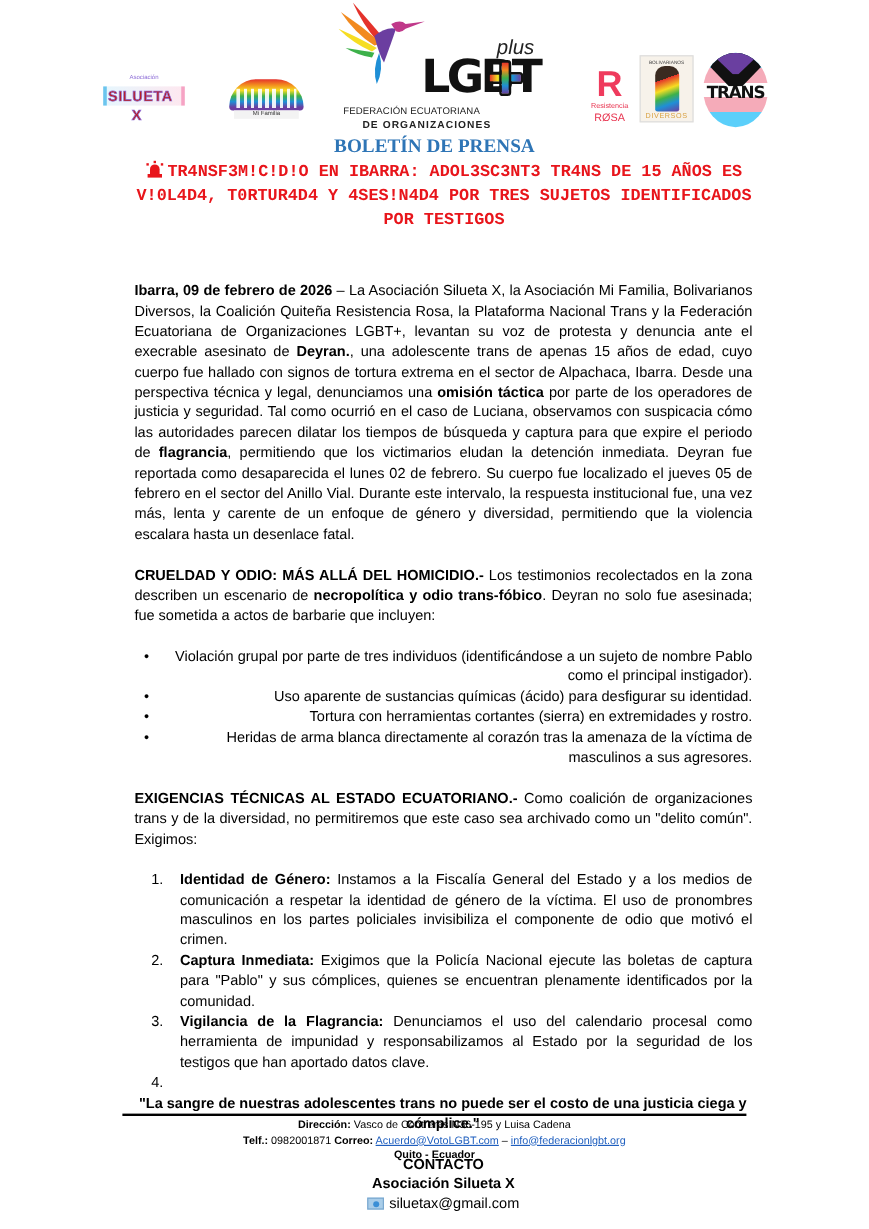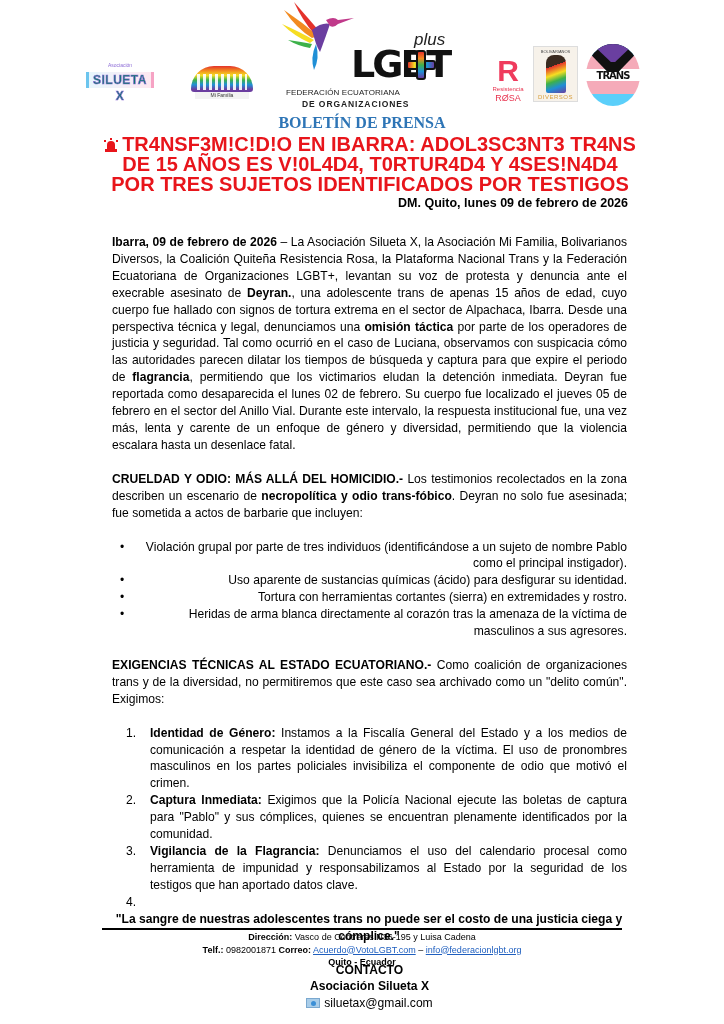--- a/index.html
+++ b/index.html
@@ -5,21 +5,21 @@
   * { box-sizing: border-box; margin: 0; padding: 0; }
   html, body { width: 724px; height: 1024px; background: #ffffff; overflow: hidden; }
   body { font-family: "Liberation Sans", "DejaVu Sans", sans-serif; color: #000; position: relative; }
   .page { position: absolute; left: 0; top: 0; width: 724px; height: 1024px; }
 
   
   .logos { position: absolute; left: 0; top: 0; width: 724px; height: 118px; }
   .logo-silueta { position: absolute; left: 86px; top: 68px; width: 68px; height: 26px; }
   .logo-silueta .small { position: absolute; left: 0; top: -6px; width: 68px; text-align: center; font-size: 5px; color: #8c6bd6; }
   .logo-silueta .box { position: absolute; left: 0; top: 4px; width: 68px; height: 16px; border-left: 3px solid #6cc5ee; border-right: 3px solid #f6a3c4; background: linear-gradient(90deg,#e7f6fd,#fde8f0); }
-  .logo-silueta .txt { position: absolute; left: 4px; top: 4px; width: 60px; height: 16px; text-align: center; font-weight: bold; font-size: 12px; line-height: 16px; color: #0f766e; letter-spacing: 0.5px; -webkit-text-stroke: 0.6px #8c6bd6; }
+  .logo-silueta .txt { position: absolute; left: 4px; top: 4px; width: 48px; height: 16px; text-align: center; font-weight: bold; font-size: 12px; line-height: 16px; color: #b91c1c; letter-spacing: 0.5px; -webkit-text-stroke: 0.6px #8c6bd6; }
   .logo-familia { position: absolute; left: 191px; top: 66px; width: 62px; height: 34px; }
   .logo-familia .arc { position: absolute; left: 0; top: 0; width: 62px; height: 26px; border-radius: 30px 30px 4px 4px;
      background: linear-gradient(180deg,#e4322b 0%,#f28a1f 18%,#f6dd22 36%,#3db14a 54%,#1f8fd6 72%,#6b3ea0 90%); }
   .logo-familia .figs { position: absolute; left: 6px; top: 8px; width: 50px; height: 16px;
      background: repeating-linear-gradient(90deg, rgba(255,255,255,0.9) 0 3px, transparent 3px 6px); }
   .logo-familia .lbl { position: absolute; left: 4px; top: 26px; width: 54px; height: 7px; font-size: 5px; line-height: 7px; text-align: center; color: #333; background: #f3f3f3; }
 
   .logo-fed { position: absolute; left: 274px; top: 0; width: 180px; height: 112px; }
   .bird { position: absolute; left: 8px; top: 2px; width: 80px; height: 70px; }
   .fed-lgbt { position: absolute; left: 30px; top: 44px; font-family: "DejaVu Sans", sans-serif; font-weight: bold; font-size: 38px; line-height: 40px; letter-spacing: -3px; color: #111; margin-left: 47px; }
@@ -40,25 +40,25 @@
   .logo-boli .fig { position: absolute; left: 12px; top: 8px; width: 20px; height: 38px; border-radius: 8px 8px 2px 2px;
       background: linear-gradient(160deg,#3a2a20 0 30%,#e4322b 30%,#f6dd22 50%,#3db14a 65%,#1f8fd6 80%,#6b3ea0 100%); }
   .logo-boli .b { position: absolute; left: 0; top: 47px; width: 43px; font-size: 6px; text-align: center; color: #d8a040; letter-spacing: 0.5px; }
 
   .logo-trans { position: absolute; left: 586px; top: 44px; width: 54px; height: 62px; border-radius: 50%; overflow: hidden;
       background: linear-gradient(180deg,#5bcffa 0 20%,#f5abb9 20% 40%,#ffffff 40% 60%,#f5abb9 60% 80%,#5bcffa 80% 100%); }
   .logo-trans .v { position: absolute; left: 0; top: 0; width: 54px; height: 28px; background: #111;
       clip-path: polygon(0 0, 100% 0, 100% 20%, 60% 100%, 40% 100%, 0 20%); }
   .logo-trans .v2 { position: absolute; left: 6px; top: 0; width: 42px; height: 18px; background: #6a3fa0;
       clip-path: polygon(0 0, 100% 0, 55% 100%, 45% 100%); }
-  .logo-trans .t { position: absolute; left: 0; top: 26px; width: 54px; font-size: 10px; font-weight: bold; text-align: center; color: #111; font-family: "DejaVu Sans", sans-serif; letter-spacing: -1px; }
+  .logo-trans .t { position: absolute; left: 0; top: 26px; width: 54px; font-size: 14px; font-weight: bold; text-align: center; color: #111; font-family: "DejaVu Sans", sans-serif; letter-spacing: -1px; }
 
   
   .boletin { position: absolute; left: 0; top: 114px; width: 724px; text-align: center; font-family: "Liberation Serif", serif; font-weight: bold; font-size: 16px; color: #2e75b6; }
-  .headline { position: absolute; left: 100px; top: 134px; width: 540px; text-align: center; font-family: Liberation Sans, sans-serif; font-weight: bold; font-size: 20px; line-height: 20px; color: #e8151b; }
+  .headline { position: absolute; left: 100px; top: 134px; width: 540px; text-align: center; font-family: Liberation Mono, monospace; font-weight: bold; font-size: 14px; line-height: 20px; color: #e8151b; }
   .siren { display: inline-block; width: 14px; height: 13px; position: relative; vertical-align: -1px; margin-right: 4px; }
   .siren .dome { position: absolute; left: 3px; top: 2px; width: 8px; height: 8px; background: #e8151b; border-radius: 4px 4px 0 0; }
   .siren .base { position: absolute; left: 1px; top: 10px; width: 12px; height: 3px; background: #e8151b; }
   .siren .ray { position: absolute; background: #e8151b; width: 2px; height: 2px; }
   .dateline { position: absolute; right: 96px; top: 196px; font-weight: bold; font-size: 12.5px; color: #000; }
 
   
   .body { position: absolute; left: 112px; top: 234px; width: 515px; font-size: 12.1px; line-height: 16.9px; }
   .p { text-align: justify; }
   .gap { height: 17px; }
@@ -136,21 +136,20 @@
 
   <div class="boletin">BOLETÍN DE PRENSA</div>
 
   <div class="headline">
     <span class="siren">
       <span class="dome"></span><span class="base"></span>
       <span class="ray" style="left:0;top:1px"></span><span class="ray" style="left:12px;top:1px"></span><span class="ray" style="left:6px;top:-1px"></span>
     </span><span>TR4NSF3M!C!D!O EN IBARRA: ADOL3SC3NT3 TR4NS DE 15 AÑOS ES V!0L4D4, T0RTUR4D4 Y 4SES!N4D4 POR TRES SUJETOS IDENTIFICADOS POR TESTIGOS</span>
   </div>
 
-  <div class="dateline">DM. Quito, lunes 09 de febrero de 2026</div>
 
   <div class="body">
     <p class="p"><b>Ibarra, 09 de febrero de 2026</b><span> – La Asociación Silueta X, la Asociación Mi Familia, Bolivarianos Diversos, la Coalición Quiteña Resistencia Rosa, la Plataforma Nacional Trans y la Federación Ecuatoriana de Organizaciones LGBT+, levantan su voz de protesta y denuncia ante el execrable asesinato de </span><b>Deyran.</b><span>, una adolescente trans de apenas 15 años de edad, cuyo cuerpo fue hallado con signos de tortura extrema en el sector de Alpachaca, Ibarra. Desde una perspectiva técnica y legal, denunciamos una </span><b>omisión táctica</b><span> por parte de los operadores de justicia y seguridad. Tal como ocurrió en el caso de Luciana, observamos con suspicacia cómo las autoridades parecen dilatar los tiempos de búsqueda y captura para que expire el periodo de </span><b>flagrancia</b><span>, permitiendo que los victimarios eludan la detención inmediata. Deyran fue reportada como desaparecida el lunes 02 de febrero. Su cuerpo fue localizado el jueves 05 de febrero en el sector del Anillo Vial. Durante este intervalo, la respuesta institucional fue, una vez más, lenta y carente de un enfoque de género y diversidad, permitiendo que la violencia escalara hasta un desenlace fatal.</span></p>
 
     <div class="gap"></div>
 
     <p class="p"><b>CRUELDAD Y ODIO: MÁS ALLÁ DEL HOMICIDIO.-</b><span>  Los testimonios recolectados en la zona describen un escenario de </span><b>necropolítica y odio trans-fóbico</b><span>. Deyran no solo fue asesinada; fue sometida a actos de barbarie que incluyen:</span></p>
 
     <div class="gap"></div>
 

